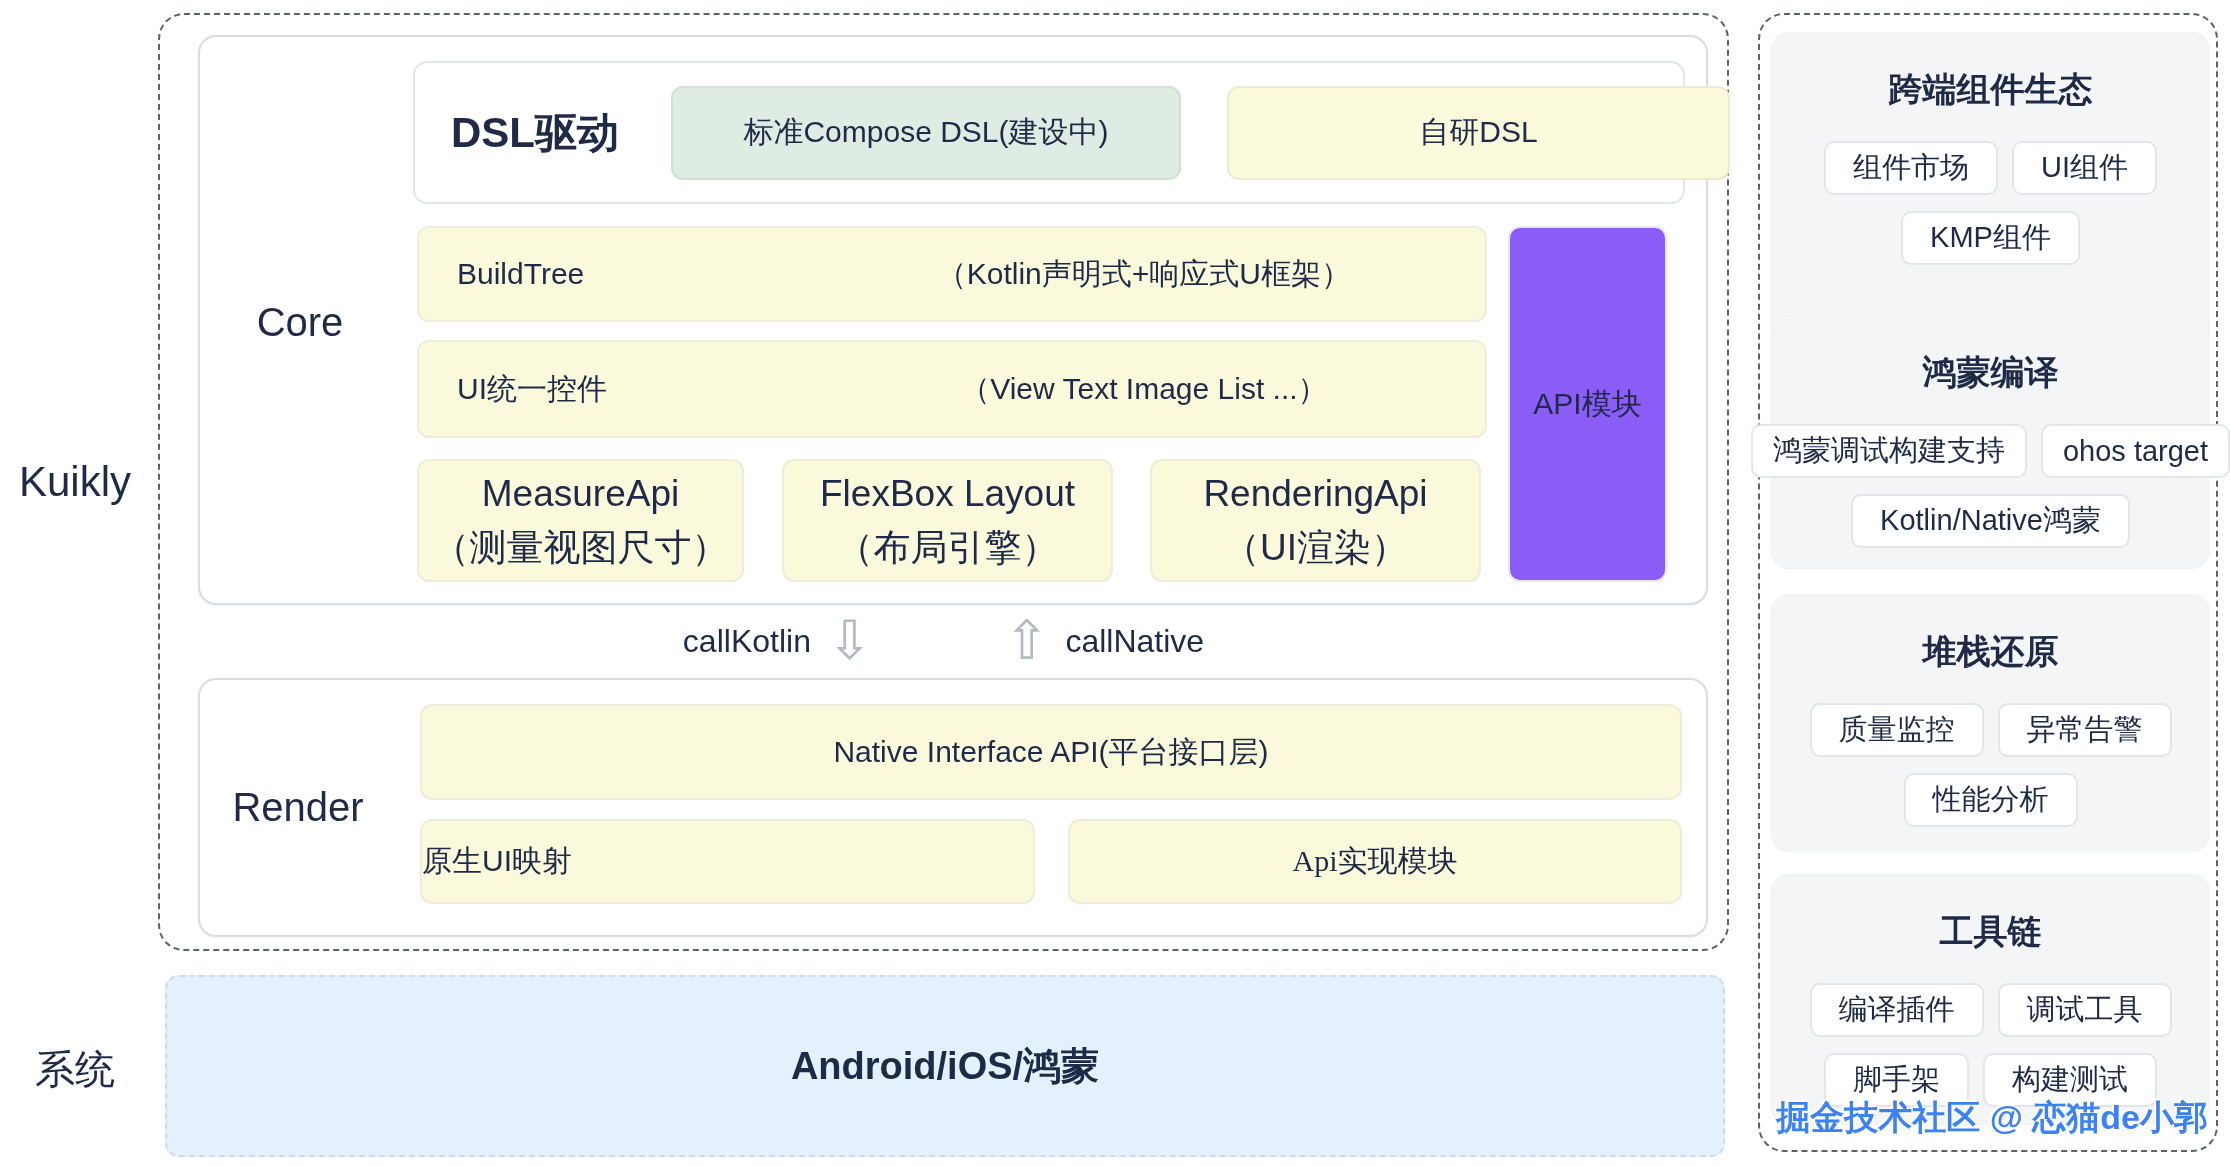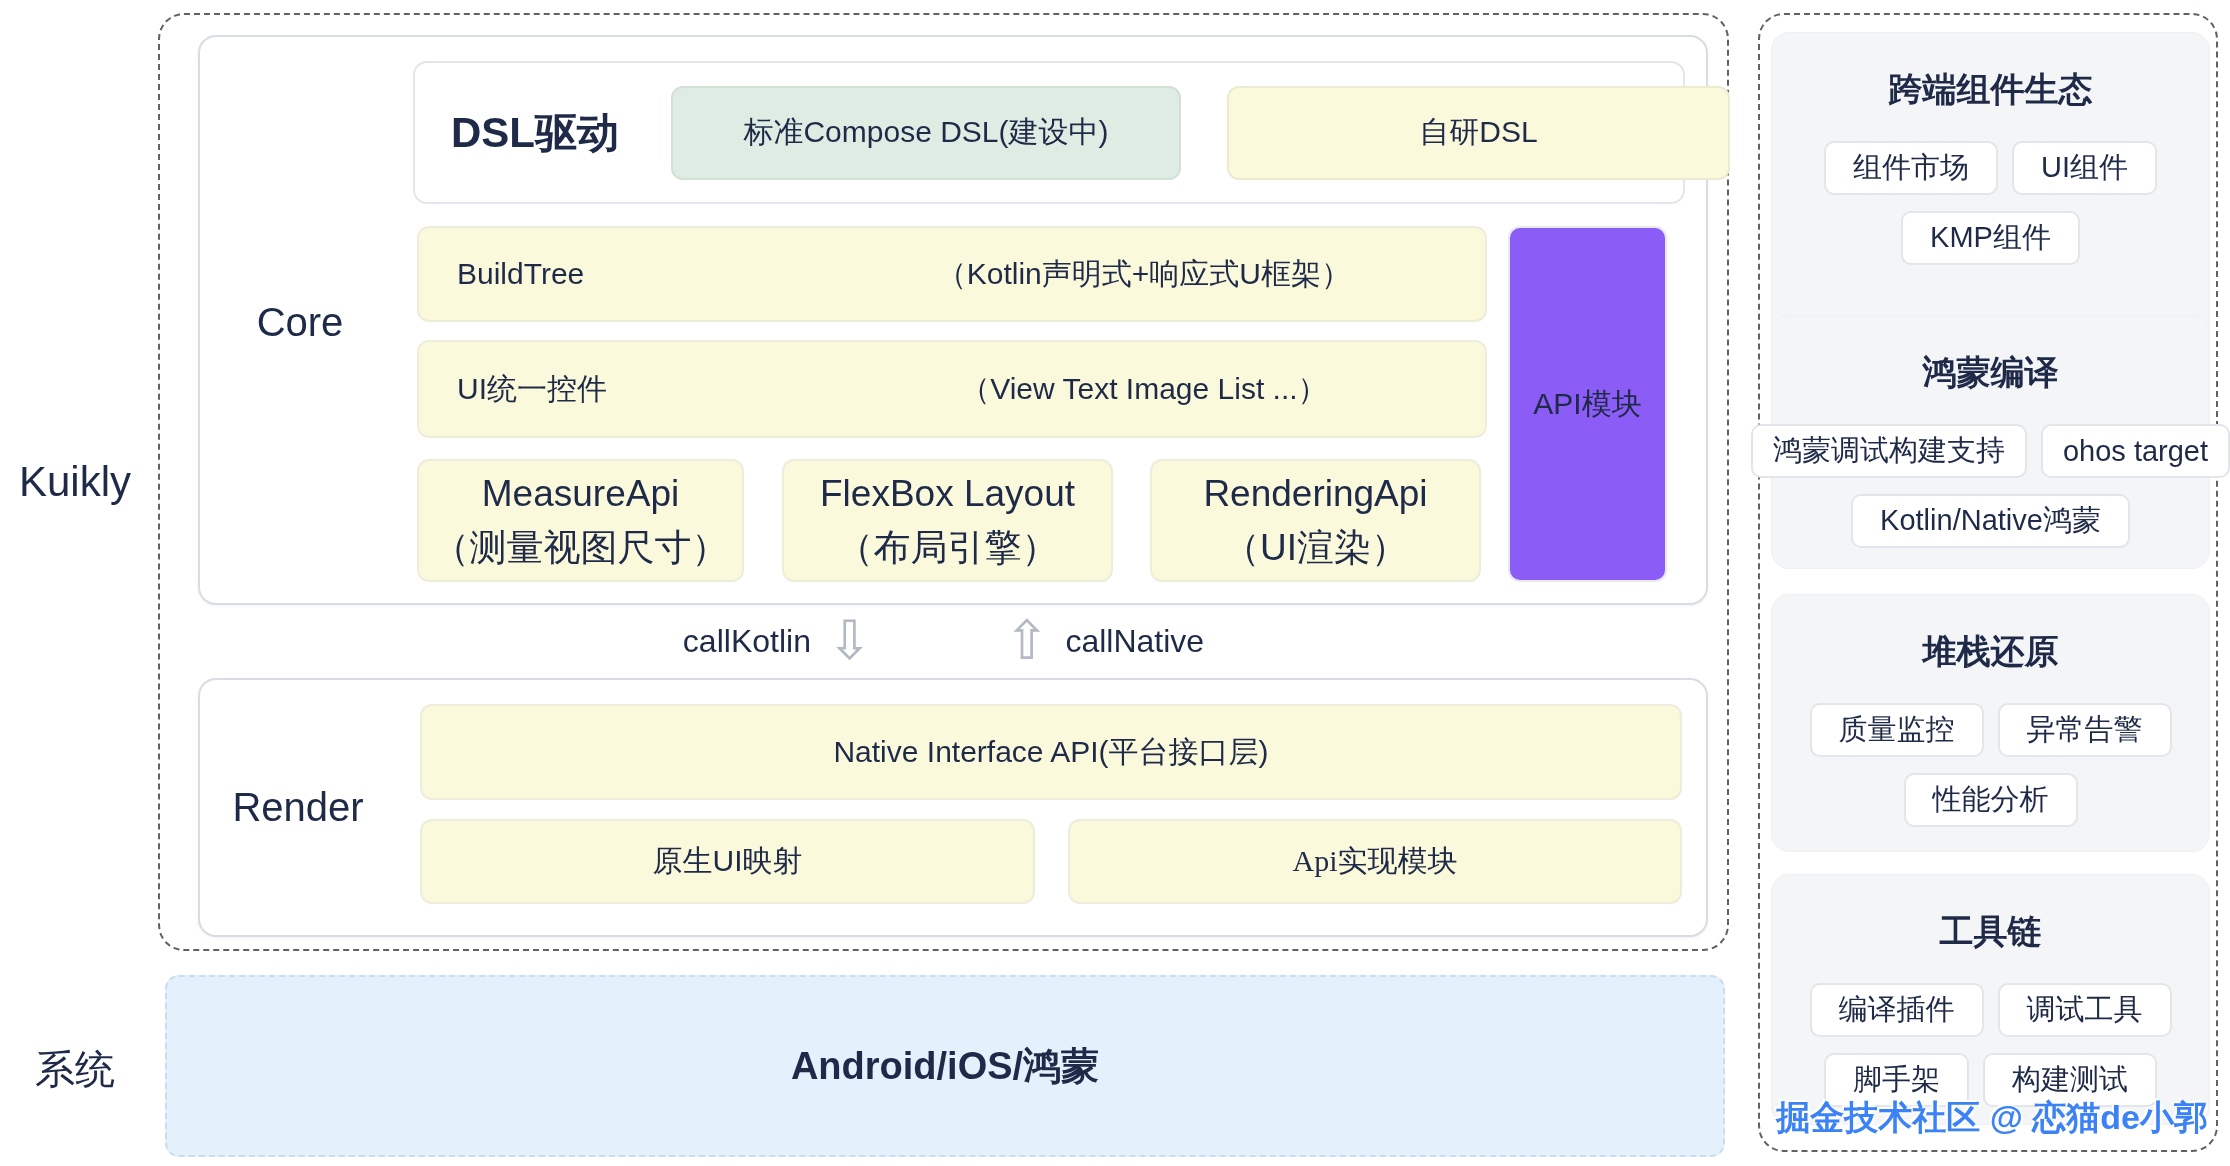--- a/index.html
+++ b/index.html
@@ -118,21 +118,21 @@
       <span class="bridge-text" style="margin-left:16px;">callNative</span>
     </div>
 
     <div class="abs layer-card" style="left:38px; top:663px; width:1510px; height:259px;">
       <div class="abs layer-label" style="left:28px; top:105px; width:140px;">Render</div>
 
       <div class="yrow" style="left:220px; top:24px; width:1262px; height:96px; justify-content:center;">
         <div style="font-size:30px;">Native Interface API(平台接口层)</div>
       </div>
 
-      <div class="yrow" style="left:220px; top:139px; width:615px; height:85px; justify-content:center;">
+      <div class="yrow" style="left:220px; top:139px; width:615px; height:85px; justify-content:flex-start;">
         <div style="font-size:30px;">原生UI映射</div>
       </div>
       <div class="yrow" style="left:868px; top:139px; width:614px; height:85px; justify-content:center;font-family:Liberation Serif, serif;">
         <div style="font-size:30px;">Api实现模块</div>
       </div>
     </div>
   </div>
 
   <div class="abs system-box" style="left:165px; top:975px; width:1560px; height:182px;">Android/iOS/鸿蒙</div>
 

